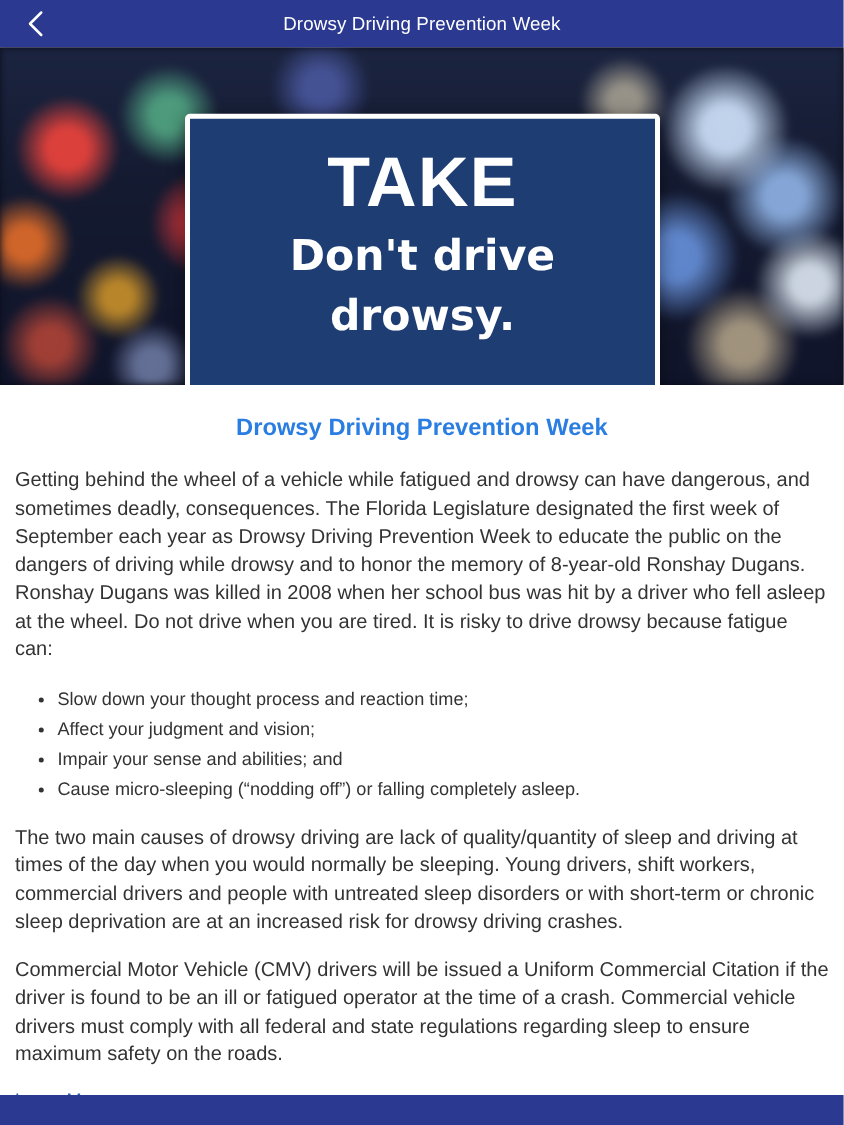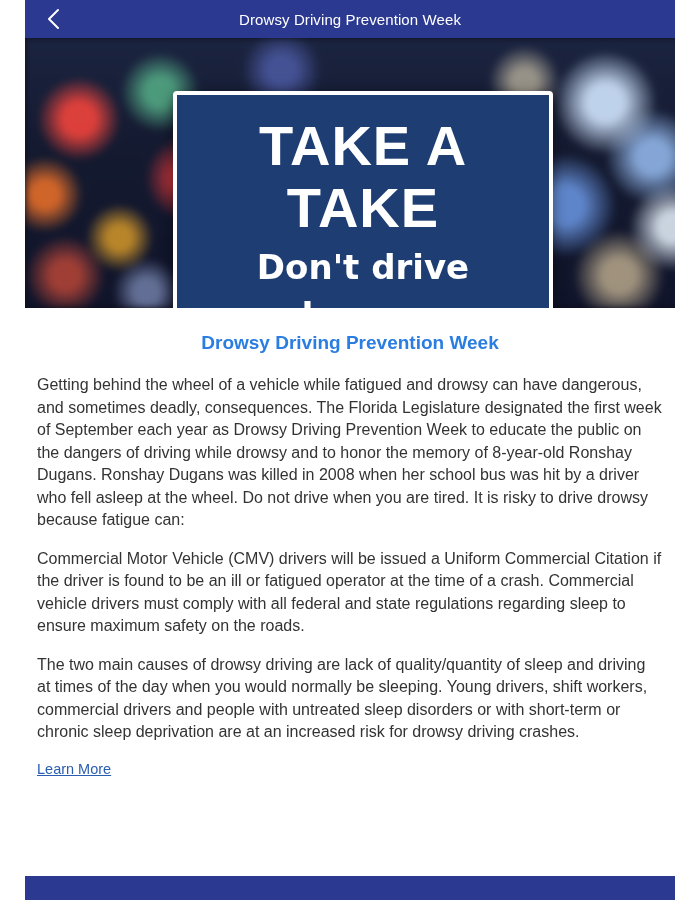--- a/index.html
+++ b/index.html
@@ -13,21 +13,20 @@
     overflow: hidden;
   }
 
   .app {
     position: relative;
     width: 675px;
     height: 900px;
     background: #ffffff;
     display: flex;
     flex-direction: column;
-    padding-left: 25px;
   }
 
   
   .navbar {
     position: relative;
     height: 38px;
     min-height: 38px;
     background: #2b3990;
     display: flex;
     align-items: center;
@@ -178,32 +177,37 @@
           <polyline points="11,2 2,11 11,20" fill="none" stroke="#ffffff" stroke-width="2" stroke-linecap="round" stroke-linejoin="round"></polyline>
         </svg>
       </span>
     </div>
     <div class="nav-title">Drowsy Driving Prevention Week</div>
   </div>
 
   <div class="hero">
     <div class="hero-bg"></div>
     <div class="hero-sign">
-      <div class="sign-line1">TAKE A</div>
       <div class="sign-line2">TAKE</div>
       <div class="sign-line3">Don't drive drowsy.</div>
     </div>
   </div>
 
   <div class="content">
     <div class="article-title">Drowsy Driving Prevention Week</div>
 
     <p class="para">Getting behind the wheel of a vehicle while fatigued and drowsy can have dangerous, and sometimes deadly, consequences. The Florida Legislature designated the first week of September each year as Drowsy Driving Prevention Week to educate the public on the dangers of driving while drowsy and to honor the memory of 8-year-old Ronshay Dugans. Ronshay Dugans was killed in 2008 when her school bus was hit by a driver who fell asleep at the wheel. Do not drive when you are tired. It is risky to drive drowsy because fatigue can:</p>
 
-
+    <ul class="bullets">
+      <li>Slow down your thought process and reaction time;</li>
+      <li>Affect your judgment and vision;</li>
+      <li>Impair your sense and abilities; and</li>
+      <li>Cause micro-sleeping (“nodding off”) or falling completely asleep.</li>
+    </ul>
+
+    <p class="para">The two main causes of drowsy driving are lack of quality/quantity of sleep and driving at times of the day when you would normally be sleeping. Young drivers, shift workers, commercial drivers and people with untreated sleep disorders or with short-term or chronic sleep deprivation are at an increased risk for drowsy driving crashes.</p>
     <p class="para">Commercial Motor Vehicle (CMV) drivers will be issued a Uniform Commercial Citation if the driver is found to be an ill or fatigued operator at the time of a crash. Commercial vehicle drivers must comply with all federal and state regulations regarding sleep to ensure maximum safety on the roads.</p>
-    <p class="para">The two main causes of drowsy driving are lack of quality/quantity of sleep and driving at times of the day when you would normally be sleeping. Young drivers, shift workers, commercial drivers and people with untreated sleep disorders or with short-term or chronic sleep deprivation are at an increased risk for drowsy driving crashes.</p>
 
     <a class="learn-more">Learn More</a>
   </div>
 
   <div class="bottom-bar"></div>
 </div>
 
 </body></html>

